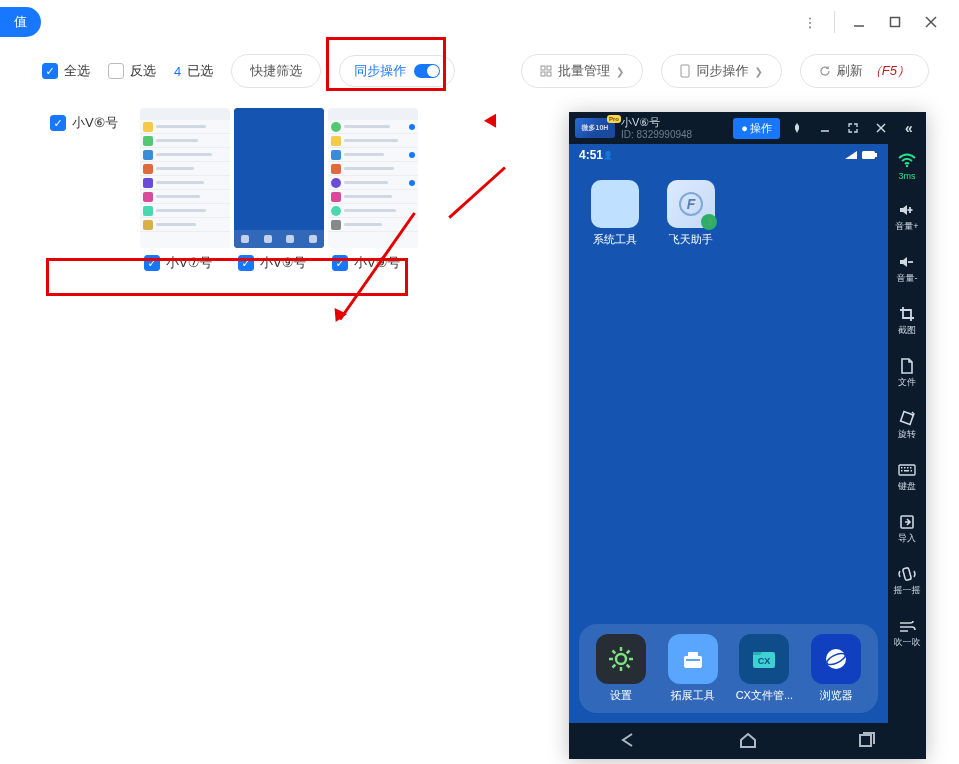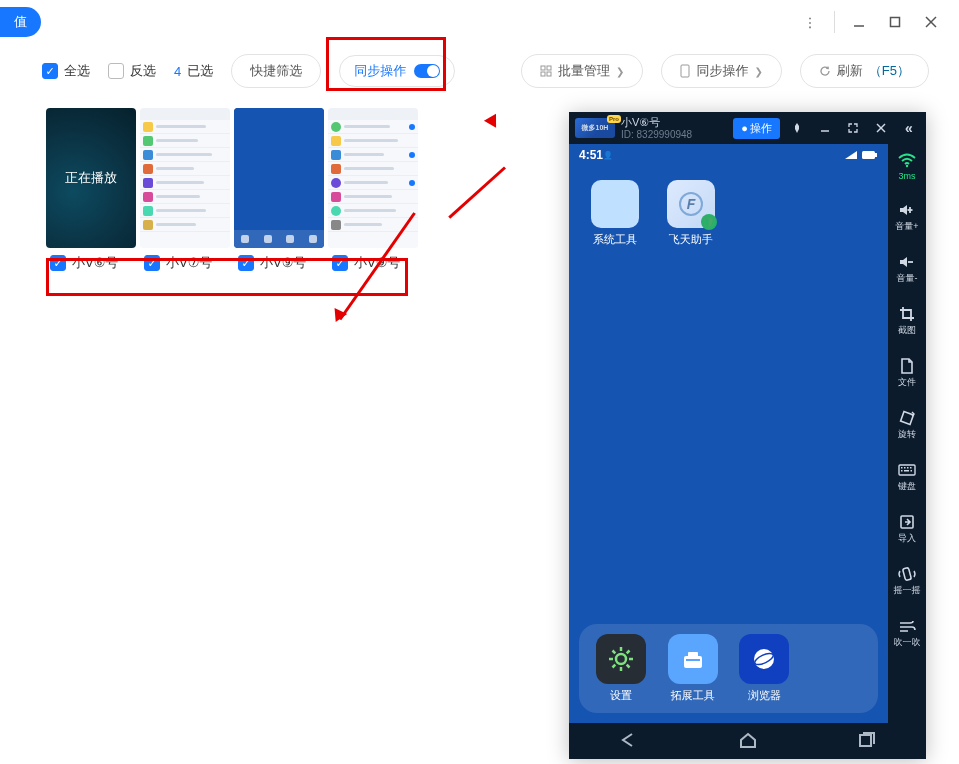--- a/index.html
+++ b/index.html
@@ -18,21 +18,21 @@
 .chk { width: 16px; height: 16px; border: 1.5px solid #bbb; border-radius: 3px; display: inline-flex; align-items: center; justify-content: center; background: #fff; cursor: pointer; }
 .chk.checked { background: #1778ff; border-color: #1778ff; color: #fff; }
 .chk.checked::after { content: "✓"; font-size: 11px; line-height: 1; }
 .num-blue { color: #1778ff; }
 .pill-btn { border: 1px solid #e3e3e3; background: #fff; border-radius: 18px; padding: 7px 18px; font-size: 13px; color: #555; cursor: pointer; display: inline-flex; align-items: center; gap: 6px; white-space: nowrap; }
 .pill-btn .arrow { font-size: 10px; color: #999; }
 .sync-btn { border: 1px solid #e3e3e3; background: #fff; border-radius: 18px; padding: 6px 14px; font-size: 13px; color: #1778ff; display: inline-flex; align-items: center; gap: 8px; position: relative; }
 .toggle { width: 26px; height: 14px; background: #1778ff; border-radius: 8px; position: relative; }
 .toggle::after { content: ""; position: absolute; right: 1px; top: 1px; width: 12px; height: 12px; background: #fff; border-radius: 50%; }
 .red-box { position: absolute; border: 3px solid #e40000; pointer-events: none; z-index: 5; }
-.f5 { color: #0369a1; }
+.f5 { color: #b91c1c; font-style: italic; }
 
 
 .devices { display: flex; gap: 4px; padding: 0 46px; }
 .dev-card { width: 90px; }
 .dev-thumb { width: 90px; height: 140px; border-radius: 4px; background: #1554b0; position: relative; overflow: hidden; }
 .dev-label { display: flex; align-items: center; gap: 6px; padding: 6px 4px 4px 4px; font-size: 13px; }
 .thumb-overlay { position: absolute; top: 50%; left: 50%; transform: translate(-50%,-50%); color: #fff; font-size: 13px; white-space: nowrap; }
 .thumb-dark { background: radial-gradient(circle at 30% 60%, #0d4a60 0%, #0a3040 60%, #06202c 100%); }
 .thumb-bar { position: absolute; top: 0; left: 0; right: 0; height: 12px; background: #eef2f7; font-size: 7px; color: #777; text-align: center; line-height: 12px; }
 .thumb-list { position: absolute; top: 12px; left: 0; right: 0; bottom: 0; background: #f6f8fb; display: flex; flex-direction: column; }
@@ -152,23 +152,20 @@
         <path d="M10 6a4 4 0 1 1-1.2-2.8" stroke="#999" fill="none" stroke-width="1.3"></path>
         <path d="M9 1.5 L9.2 3.5 L7.2 3.3" stroke="#999" fill="none" stroke-width="1.3"></path>
       </svg>
     <span>刷新</span>
       <span class="f5">（F5）</span>
   </button>
 </div>
 
 <div class="devices">
   <div class="dev-card">
-    <div class="dev-thumb thumb-dark">
-      <div class="thumb-overlay">正在播放</div>
-    </div>
     <div class="dev-label">
         <span class="chk checked"></span>
         <span>小V⑥号</span>
       </div>
   </div>
 
   <div class="dev-card">
     <div class="dev-thumb" style="background:#f6f8fb">
       <div class="thumb-bar"></div>
       <div class="thumb-list">
@@ -382,20 +379,30 @@
           <div class="app-icon d-tools">
             <svg width="30" height="30">
                 <rect x="6" y="12" width="18" height="12" rx="2" fill="#fff"></rect>
                 <rect x="10" y="8" width="10" height="5" rx="1" fill="#fff"></rect>
                 <rect x="8" y="15" width="14" height="2" fill="#5aa6ff"></rect>
               </svg>
           </div>
           <span>拓展工具</span>
         </div>
         <div class="app">
+          <div class="app-icon d-files">
+            <svg width="32" height="32">
+                <rect x="5" y="9" width="22" height="16" rx="2" fill="#3dd1d1"></rect>
+                <path d="M5 12 L12 12 L14 9 L5 9 Z" fill="#2ab0b0"></path>
+                <text x="16" y="21" text-anchor="middle" font-size="9" font-weight="bold" fill="#0f4c8a">CX</text>
+              </svg>
+          </div>
+          <span>CX文件管...</span>
+        </div>
+        <div class="app">
           <div class="app-icon d-browser">
             <svg width="30" height="30">
                 <circle cx="15" cy="15" r="10" fill="#fff"></circle>
                 <ellipse cx="15" cy="15" rx="10" ry="4" fill="none" stroke="#1040c0" stroke-width="1.5" transform="rotate(-25 15 15)"></ellipse>
               </svg>
           </div>
           <span>浏览器</span>
         </div>
       </div>
     </div>

